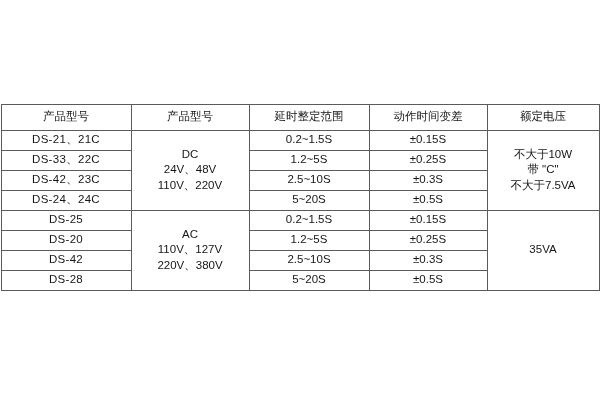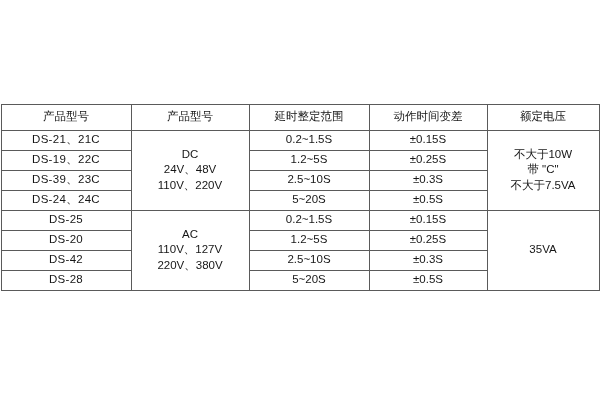--- a/index.html
+++ b/index.html
@@ -91,26 +91,26 @@
         </td>
         <td>0.2~1.5S</td>
         <td>±0.15S</td>
         <td class="multi" rowspan="4">
           <div>不大于10W</div>
           <div>带 "C"</div>
           <div>不大于7.5VA</div>
         </td>
       </tr>
       <tr>
-        <td class="model">DS-19、22C</td>
+        <td class="model">DS-33、22C</td>
         <td>1.2~5S</td>
         <td>±0.25S</td>
       </tr>
       <tr>
-        <td class="model">DS-39、23C</td>
+        <td class="model">DS-42、23C</td>
         <td>2.5~10S</td>
         <td>±0.3S</td>
       </tr>
       <tr>
         <td class="model">DS-24、24C</td>
         <td>5~20S</td>
         <td>±0.5S</td>
       </tr>
 
       <tr>

